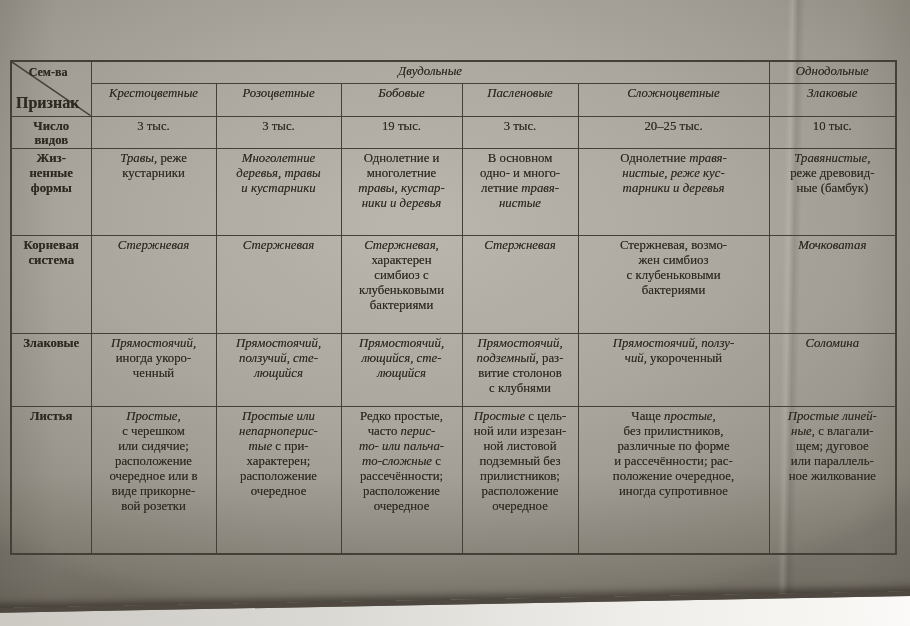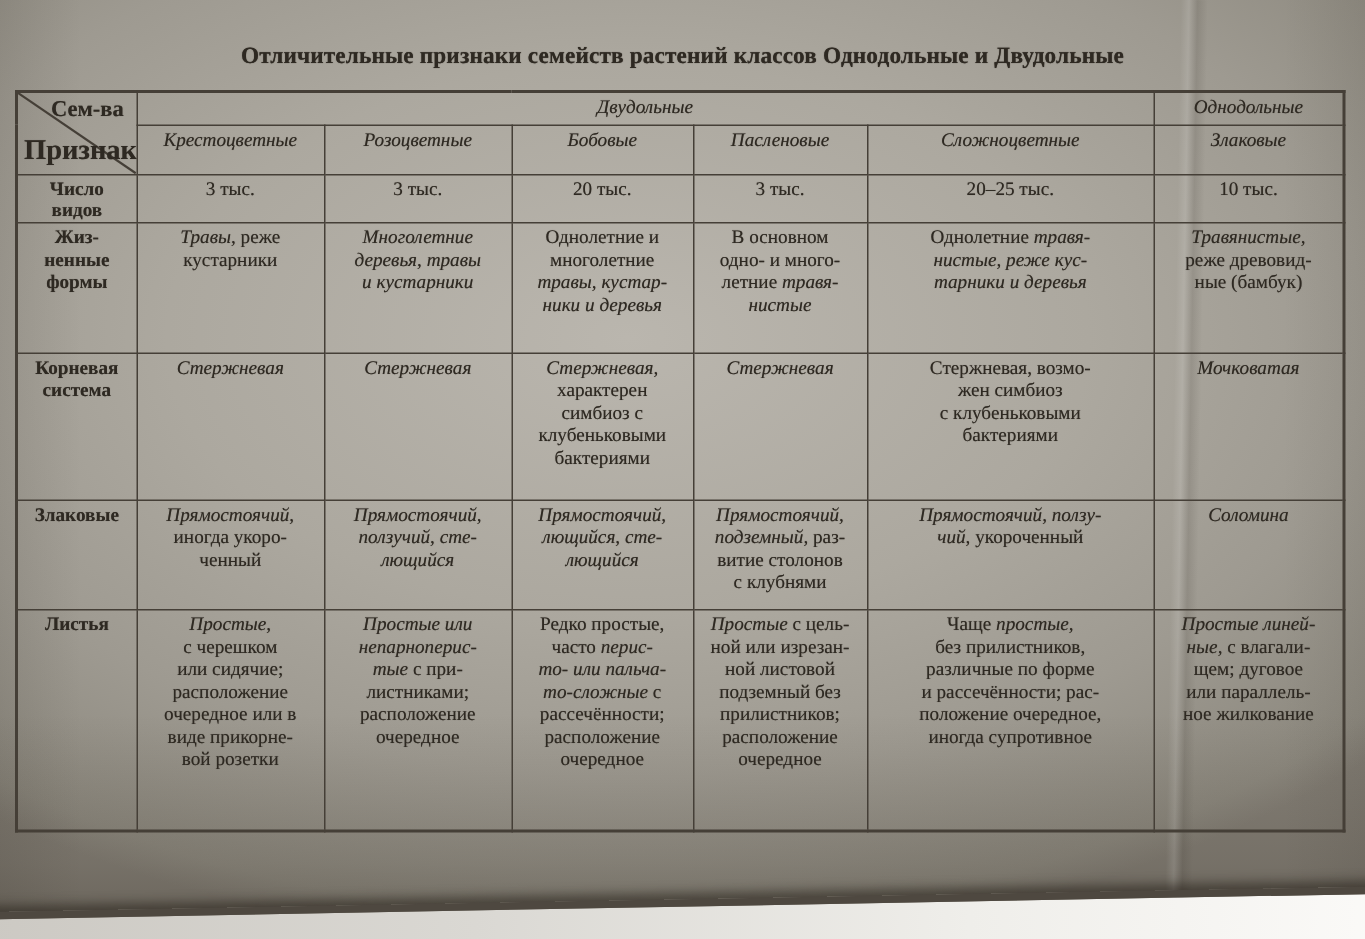--- a/index.html
+++ b/index.html
@@ -47,30 +47,29 @@
     text-shadow:0 0 0.5px rgba(46,41,34,0.6);
     overflow:hidden;
   }
   tr.class-row{height:22px;}
   tr.family-row{height:33px;padding-left:16px;}
   .class-h,.family-h{vertical-align:middle;font-size:13.2px;padding:0 2px;font-style:italic;}
   .label-cell{font-weight:bold;font-size:13px;padding-top:3px;}
   .corner-cell{position:relative;padding:0;}
   .corner-cell svg{position:absolute;left:0;top:0;width:100%;height:100%;display:block;}
   .corner-cell line{stroke:var(--grid-line);stroke-width:1.5;vector-effect:non-scaling-stroke;}
-  .corner-top{position:absolute;top:3px;right:8px;font-weight:bold;font-size:15px;}
-  .corner-bottom{position:absolute;bottom:3px;left:4px;font-weight:bold;font-size:19px;}
+  .corner-top{position:absolute;top:3px;right:23px;font-weight:bold;font-size:12px;}
+  .corner-bottom{position:absolute;bottom:3px;left:4px;font-weight:bold;font-size:16px;}
   .cell-line i{font-style:italic;text-align:right;}
 </style>
 </head>
 <body>
 
 <div class="photo">
   <div class="crease"></div>
-  <div class="title">Отличительные признаки семейств растений классов Однодольные и Двудольные</div>
 
   <table class="grid">
     <colgroup>
       <col style="width:80px">
         <col style="width:125px">
         <col style="width:125px">
       <col style="width:121px">
         <col style="width:116px">
         <col style="width:191px">
       <col style="width:127px">
@@ -100,21 +99,21 @@
             <div>Число</div>
             <div>видов</div>
           </td>
           <td class="body-cell">
             <div class="cell-line"><span>3 тыс.</span></div>
           </td>
           <td class="body-cell">
             <div class="cell-line"><span>3 тыс.</span></div>
           </td>
           <td class="body-cell">
-            <div class="cell-line"><span>20 тыс.</span></div>
+            <div class="cell-line"><span>19 тыс.</span></div>
           </td>
           <td class="body-cell">
             <div class="cell-line"><span>3 тыс.</span></div>
           </td>
           <td class="body-cell">
             <div class="cell-line"><span>20–25 тыс.</span></div>
           </td>
           <td class="body-cell">
             <div class="cell-line"><span>10 тыс.</span></div>
           </td>
@@ -231,21 +230,21 @@
             <div class="cell-line"><span>или сидячие;</span></div>
             <div class="cell-line"><span>расположение</span></div>
             <div class="cell-line"><span>очередное или в</span></div>
             <div class="cell-line"><span>виде прикорне-</span></div>
             <div class="cell-line"><span>вой розетки</span></div>
           </td>
           <td class="body-cell">
             <div class="cell-line"><i>Простые или</i></div>
             <div class="cell-line"><i>непарноперис-</i></div>
             <div class="cell-line"><i>тые</i><span> с при-</span></div>
-            <div class="cell-line"><span>листниками;</span></div>
+            <div class="cell-line"><span>характерен;</span></div>
             <div class="cell-line"><span>расположение</span></div>
             <div class="cell-line"><span>очередное</span></div>
           </td>
           <td class="body-cell">
             <div class="cell-line"><span>Редко простые,</span></div>
             <div class="cell-line"><span>часто </span><i>перис-</i></div>
             <div class="cell-line"><i>то- или пальча-</i></div>
             <div class="cell-line"><i>то-сложные</i><span> с</span></div>
             <div class="cell-line"><span>рассечённости;</span></div>
             <div class="cell-line"><span>расположение</span></div>

